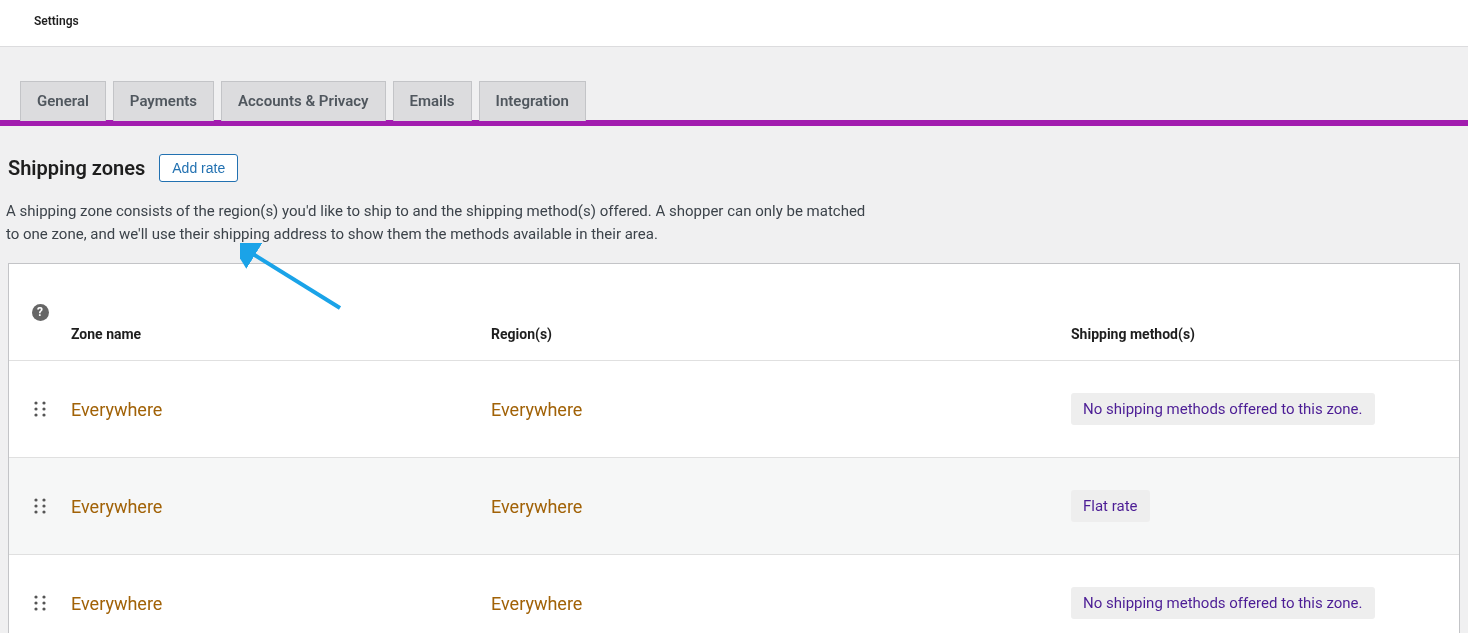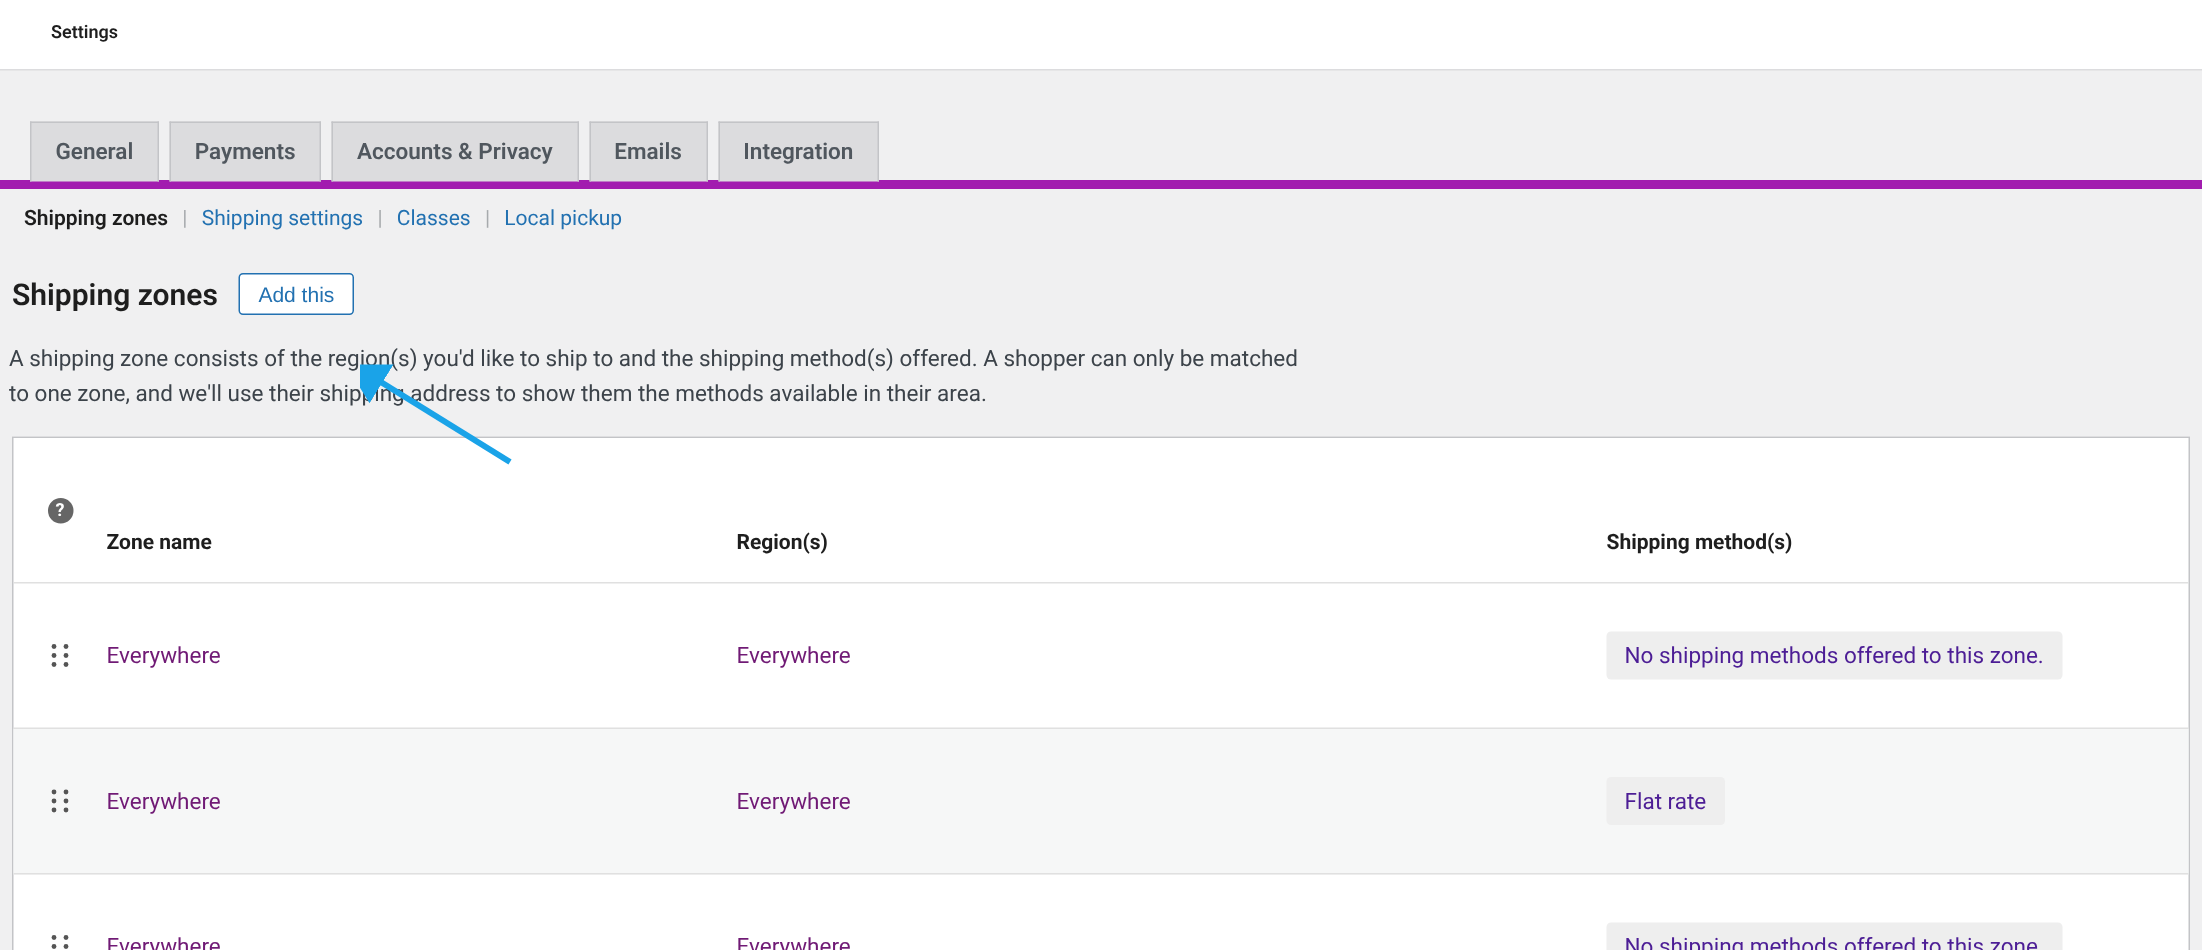--- a/index.html
+++ b/index.html
@@ -137,22 +137,22 @@
   }
   .drag-handle {
     width: 14px;
     height: 18px;
     display: inline-block;
     color: #555;
     cursor: move;
   }
   .drag-handle svg { display: block; }
   .zone-name, .zone-region {
-    font-size: 15px;
-    color: #701a75;
+    font-size: 18px;
+    color: #a16207;
   }
   .method-pill {
     display: inline-block;
     background: #eeeeee;
     border-radius: 3px;
     padding: 7px 12px;
     font-size: 15px;
     color: #4c1d95;
   }
   .arrow-annotation {
@@ -170,33 +170,24 @@
 <div class="page" style="position:relative;">
 
   <div class="tabs-wrap">
     <div class="tab">General</div>
     <div class="tab">Payments</div>
     <div class="tab">Accounts &amp; Privacy</div>
     <div class="tab">Emails</div>
     <div class="tab">Integration</div>
   </div>
 
-  <div class="subnav">
-    <a class="subnav-item active">Shipping zones</a>
-    <span class="subnav-sep">|</span>
-    <a class="subnav-item">Shipping settings</a>
-    <span class="subnav-sep">|</span>
-    <a class="subnav-item">Classes</a>
-    <span class="subnav-sep">|</span>
-    <a class="subnav-item">Local pickup</a>
-  </div>
 
   <div class="heading-row">
     <h1>Shipping zones</h1>
-    <button class="add-zone-btn">Add this</button>
+    <button class="add-zone-btn">Add rate</button>
   </div>
 
   <svg class="arrow-annotation" width="110" height="75" viewBox="0 0 110 75">
     <defs>
       <marker id="arrowhead" markerWidth="8" markerHeight="8" refX="2" refY="4" orient="auto">
         <polygon points="0 0, 8 4, 0 8" fill="#1aa3e8"></polygon>
       </marker>
     </defs>
     <line x1="100" y1="65" x2="8" y2="8" stroke="#1aa3e8" stroke-width="4" marker-end="url(#arrowhead)"></line>
   </svg>

